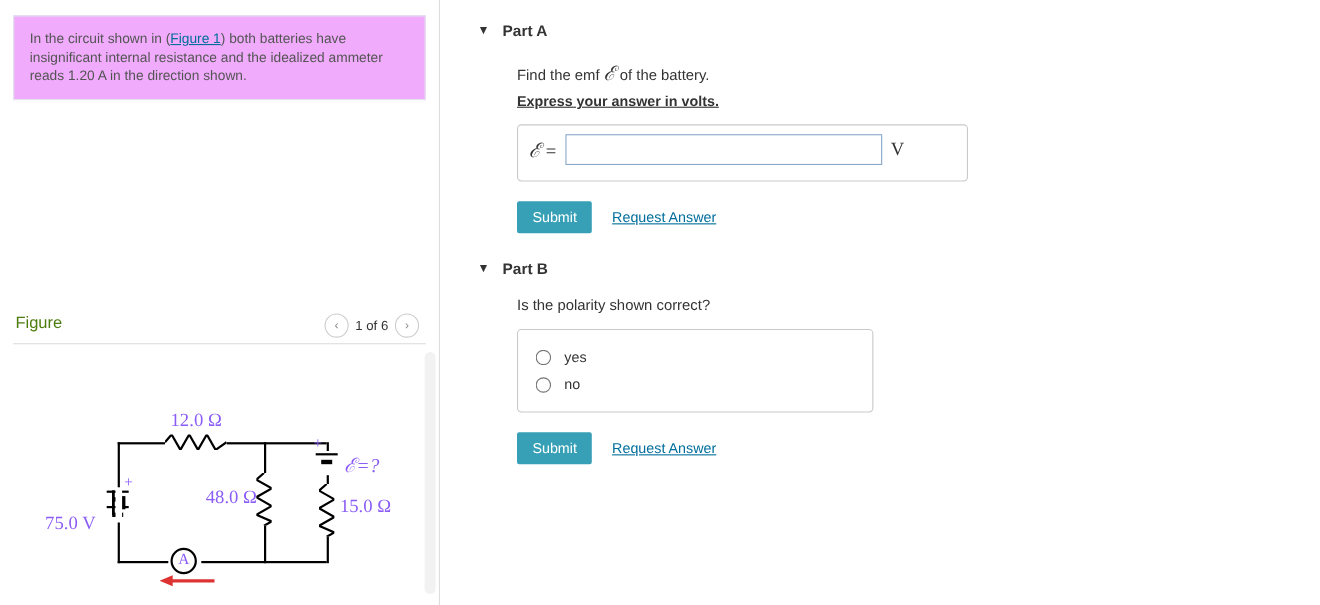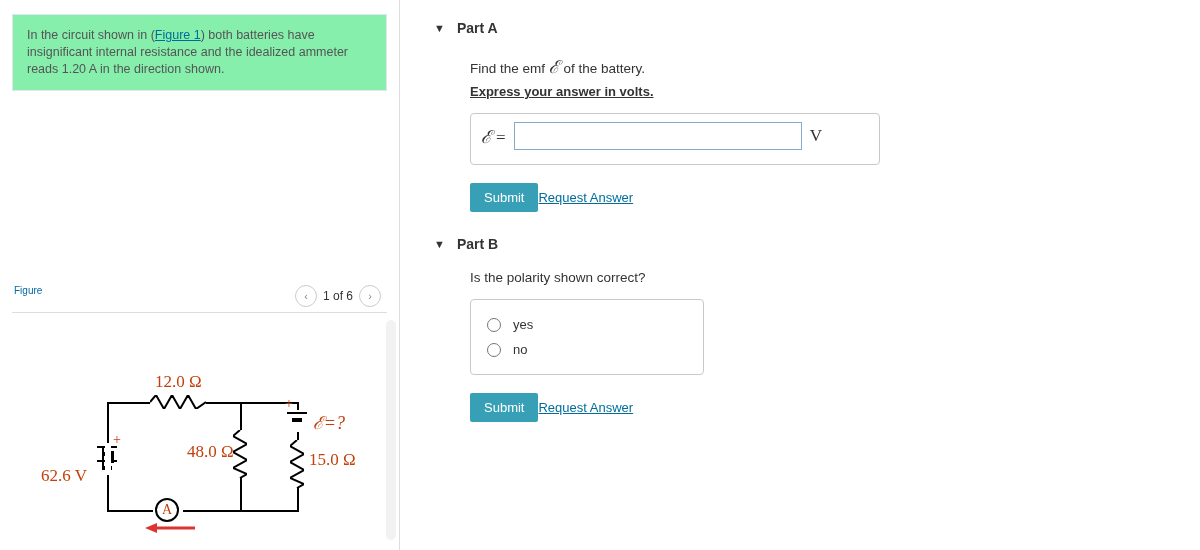--- a/index.html
+++ b/index.html
@@ -13,34 +13,34 @@
     position: relative;
   }
   .left-col {
     position: absolute;
     left: 0; top: 0;
     width: 400px;
     height: 550px;
     border-right: 1px solid #ddd;
   }
   .problem-box {
-    background: #86efac;
+    background: #f0abfc;
     border: 1px solid #e0e6ec;
     margin: 14px 12px 0 12px;
     padding: 12px 14px;
     font-size: 12.5px;
     color: #555;
     line-height: 1.35;
   }
   .problem-box a { color: #006e9c; text-decoration: underline; }
   .figure-head {
     position: absolute;
     left: 14px; top: 285px;
-    font-size: 10px;
-    color: #0369a1;
+    font-size: 15px;
+    color: #4d7c0f;
   }
   .figure-nav {
     position: absolute;
     right: 18px; top: 285px;
     display: flex; align-items: center;
     font-size: 12px;
     gap: 6px;
   }
   .nav-btn {
     width: 22px; height: 22px;
@@ -62,21 +62,21 @@
     width: 10px; height: 220px;
     background: #f2f2f2;
     border-radius: 5px;
   }
   .circuit {
     position: absolute;
     left: 35px; top: 350px;
     width: 330px; height: 190px;
     font-family: 'Times New Roman', serif;
     font-size: 17px;
-    color: #c2410c;
+    color: #8b5cf6;
   }
   .wire { position: absolute; background: #000; }
   
   .w-top { left: 72px; top: 52px; width: 190px; height: 2px; }
   .w-bot { left: 72px; top: 160px; width: 190px; height: 2px; }
   
   .w-left { left: 72px; top: 52px; width: 2px; height: 110px; }
   .w-right { left: 262px; top: 52px; width: 2px; height: 110px; }
   
   .w-mid { left: 205px; top: 52px; width: 2px; height: 110px; }
@@ -161,39 +161,39 @@
     font-size:17px;
   }
   .ans-input {
     width: 288px; height: 28px;
     border: 1px solid #89a7c9;
     padding: 2px 6px;
     font-size: 14px;
   }
   .submit-row {
     margin-top: 18px;
-    display:flex; align-items:center; 
+    display:flex; align-items:center; gap:18px;
   }
   .submit-btn {
     background:#37a0b6;
     color:#fff;
     border:none;
     padding: 7px 14px;
     font-size: 13px;
     border-radius:2px;
   }
   .req-link {
     color:#006e9c;
     text-decoration: underline;
     font-size:13px;
   }
   .radio-frame {
     border:1px solid #c9c9c9;
     border-radius:4px;
-    width:234px;
+    width:324px;
     padding: 12px 16px;
   }
   .radio-row { display:flex; align-items:center; gap:12px; font-size:13px; padding:5px 0;}
   .radio-row input { width:14px; height:14px; }
   .script-e { font-family:'Brush Script MT','Lucida Handwriting', cursive; font-size:18px; font-style:italic; }
 </style>
 </head>
 <body>
 
 <div class="left-col">
@@ -248,21 +248,21 @@
     <div class="wire" style="left:72px; top:95px; width:2px; height:0;"></div>
 
     <div style="position:absolute; left:62px; top:96px;">
       <div style="position:absolute; width:20px; height:2px; background:#000; top:0;"></div>
       <div style="position:absolute; width:10px; height:4px; background:#000; top:6px; left:5px;"></div>
       <div style="position:absolute; width:20px; height:2px; background:#000; top:14px;"></div>
       <div style="position:absolute; width:10px; height:4px; background:#000; top:20px; left:5px;"></div>
     </div>
     <div class="gap" style="left:70px; top:93px; width:6px; height:30px;"></div>
     <div class="label" style="left:78px; top:82px; font-size:14px;">+</div>
-    <div class="label" style="left:6px; top:116px;">62.6 V</div>
+    <div class="label" style="left:6px; top:116px;">75.0 V</div>
 
     <div class="gap" style="left:258px; top:60px; width:12px; height:22px;"></div>
     <div style="position:absolute; left:252px; top:62px;">
       <div style="position:absolute; width:20px; height:2px; background:#000; top:0;"></div>
       <div style="position:absolute; width:10px; height:4px; background:#000; top:6px; left:5px;"></div>
     </div>
     <div class="label" style="left:250px; top:46px; font-size:14px;">+</div>
     <div class="label" style="left:278px; top:60px;"><span class="script-e">ℰ=?</span></div>
 
     <div class="gap" style="left:118px; top:150px; width:30px; height:22px;"></div>

